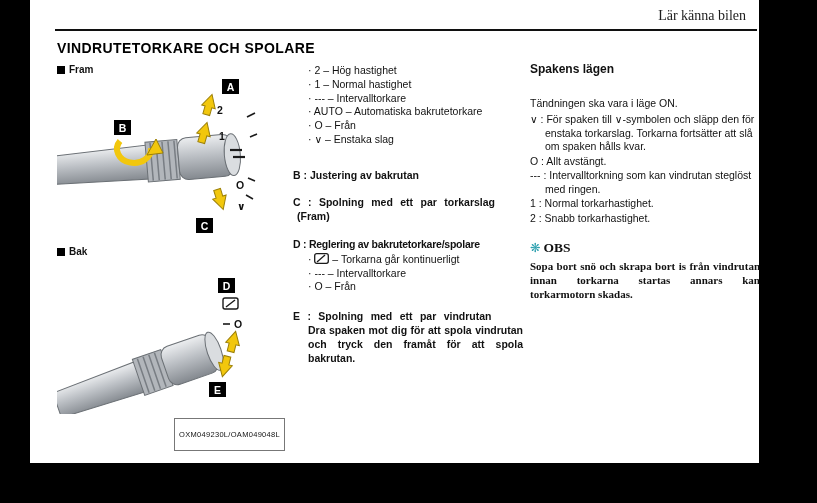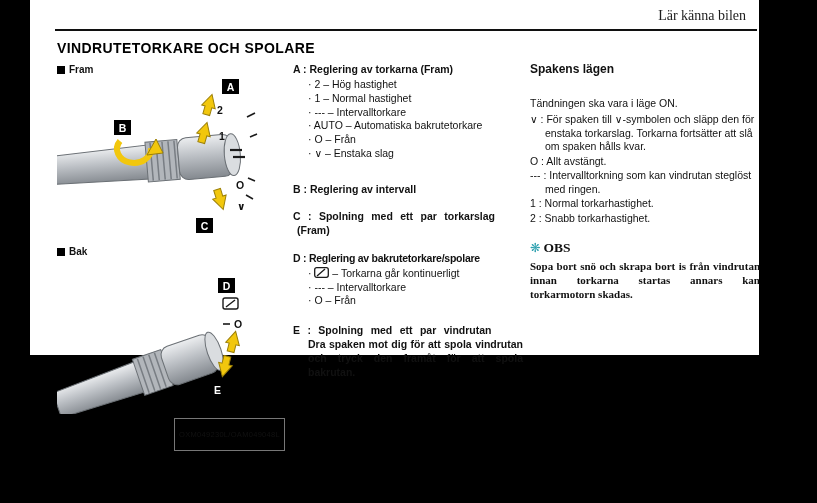--- a/index.html
+++ b/index.html
@@ -1,18 +1,18 @@
 <!DOCTYPE html>
 <html><head>
 <meta charset="utf-8">
 <style>
   * { margin:0; padding:0; box-sizing:border-box; }
   html, body { width:817px; height:503px; }
   body { background:#000; font-family:"Liberation Sans","DejaVu Sans",sans-serif; color:#111; position:relative; overflow:hidden; }
-  .page { position:absolute; left:30px; top:0; width:729px; height:355px; background:#fff; }
+  .page { position:absolute; left:30px; top:0; width:729px; height:463px; background:#fff; }
 
   .running-header { position:absolute; top:8px; right:13px; font-family:"Liberation Serif","DejaVu Serif",serif; font-size:14px; color:#1c1c1c; }
   .header-rule { position:absolute; top:29px; left:25px; width:702px; height:2px; background:#101010; }
   .title { position:absolute; left:27px; top:40px; font-size:14px; font-weight:bold; letter-spacing:0.4px; color:#000; }
 
   .col { position:absolute; top:62px; }
   .col-diagrams { left:27px; width:230px; top:64px; }
   .col-mid { left:263px; width:230px; }
   .col-right { left:500px; width:230px; }
 
@@ -144,33 +144,32 @@
       </g>
       <rect x="152" y="122" width="17" height="15" fill="#000"></rect>
       <text class="badge-text" x="160.5" y="133.5">E</text>
     </svg>
 
     <div class="caption">OXM049230L/OAM049048L</div>
   </div>
 
   <div class="col col-mid">
     <div class="sec">
-      <div class="sec-head">A : Reglering av torkarna (Fram)</div>
       <ul class="items">
         <li><span>2 – Hög hastighet</span></li>
         <li><span>1 – Normal hastighet</span></li>
         <li><span>--- – Intervalltorkare</span></li>
         <li><span>AUTO – Automatiska bakrutetorkare</span></li>
         <li><span>O – Från</span></li>
         <li><span>∨ – Enstaka slag</span></li>
       </ul>
     </div>
 
     <div class="sec sec-b">
-      <div class="sec-head">B : Reglering av intervall</div>
+      <div class="sec-head">B : Justering av bakrutan</div>
     </div>
 
     <div class="sec sec-c">
       <div class="sec-head spread">C : Spolning med ett par torkarslag</div>
       <div class="sub-line">(Fram)</div>
     </div>
 
     <div class="sec sec-d">
       <div class="sec-head tight">D : Reglering av bakrutetorkare/spolare</div>
       <ul class="items">

